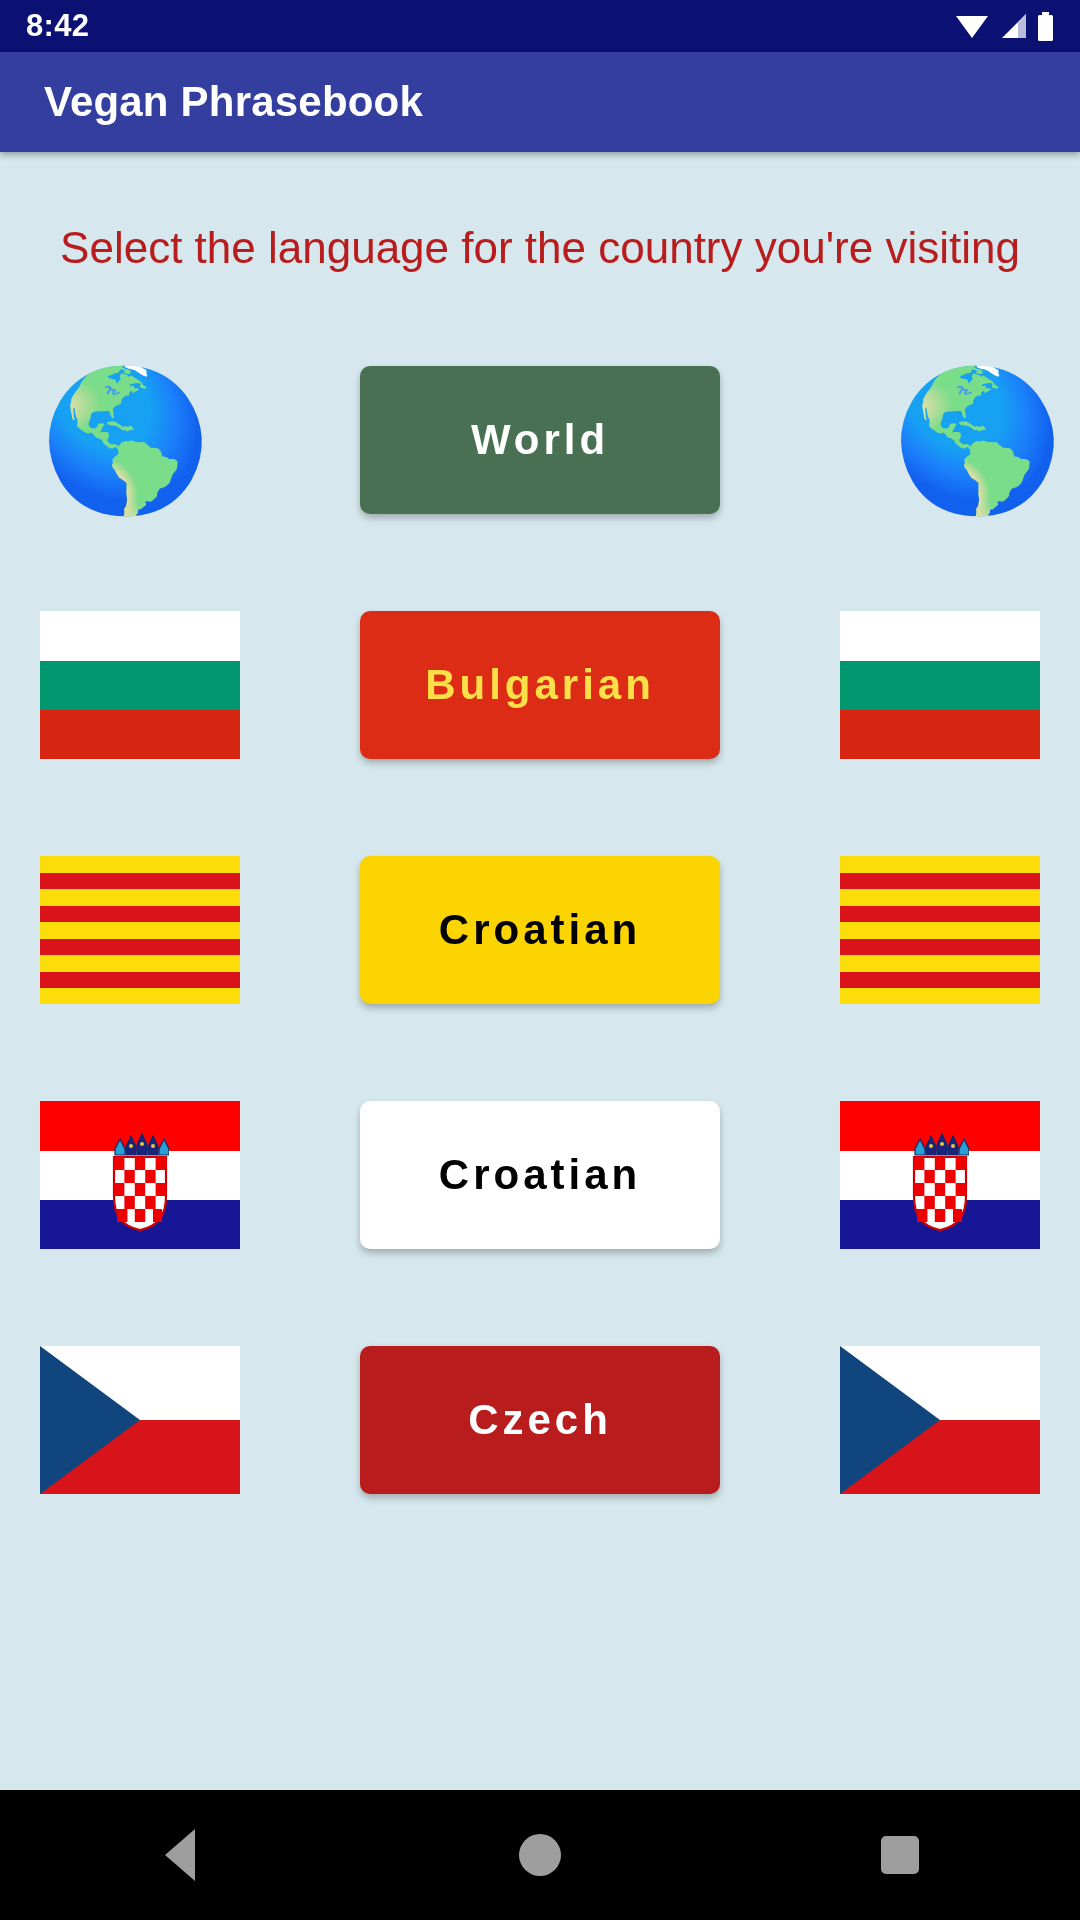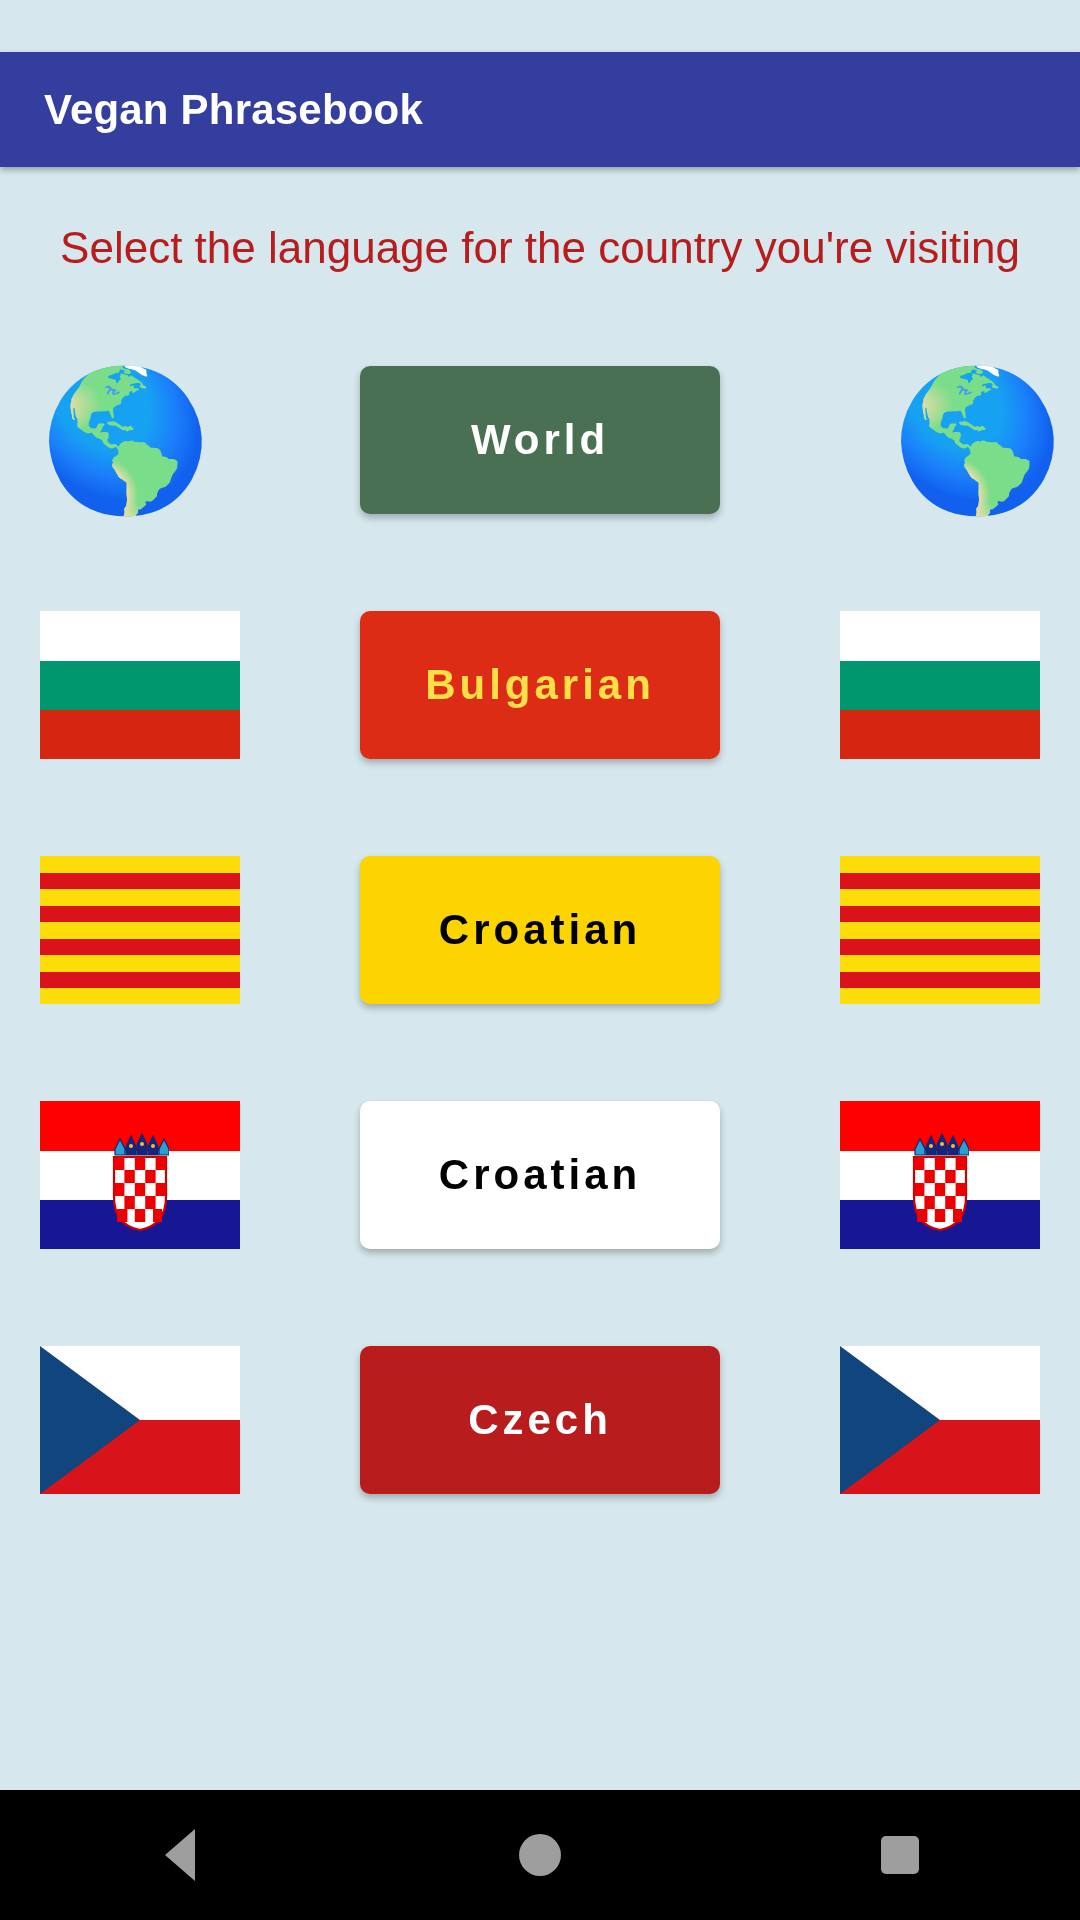--- a/index.html
+++ b/index.html
@@ -15,21 +15,21 @@
   .status-bar {
     position:absolute; top:0; left:0; width:1080px; height:52px;
     background:#0a1172; display:flex; align-items:center;
     justify-content:space-between; padding:0 26px;
   }
   .status-time { color:#ffffff; font-size:31px; font-weight:bold; letter-spacing:.3px; }
   .status-icons { display:flex; align-items:center; gap:9px; }
 
   
   .app-bar {
-    position:absolute; top:52px; left:0; width:1080px; height:115px;
+    position:absolute; top:52px; left:0; width:1080px; height:100px;
     background:#333e9e;
     display:flex; align-items:center; padding-left:44px;
     box-shadow:0 3px 6px rgba(0,0,0,.30);
     z-index:5;
   }
   .app-title { color:#ffffff; font-size:42px; font-weight:bold; letter-spacing:.2px; }
 
   
   .content {
     position:absolute; top:174px; left:0; width:1080px; height:1616px;
@@ -98,20 +98,36 @@
     border-bottom:26px solid transparent; border-right:30px solid #9e9e9e;
   }
   .nav-home { width:42px; height:42px; border-radius:50%; background:#9e9e9e; }
   .nav-recent { width:38px; height:38px; border-radius:5px; background:#9e9e9e; }
 </style>
 </head>
 <body>
 
 <div class="phone">
 
+  <div class="status-bar">
+    <div class="status-time">8:42</div>
+    <div class="status-icons">
+      <svg width="34" height="28" viewBox="0 0 34 28">
+        <path d="M17 4 L33 4 L17 26 L1 4 Z" fill="#ffffff"></path>
+      </svg>
+      <svg width="30" height="28" viewBox="0 0 30 28">
+        <path d="M28 2 L28 26 L4 26 Z" fill="#ffffff"></path>
+        <path d="M28 2 L28 26 L20 26 L20 11 Z" fill="#b9bcdc"></path>
+      </svg>
+      <svg width="17" height="29" viewBox="0 0 17 29">
+        <rect x="5" y="0" width="7" height="3" fill="#ffffff"></rect>
+        <rect x="1" y="3" width="15" height="26" rx="1.5" fill="#ffffff"></rect>
+      </svg>
+    </div>
+  </div>
 
   <div class="app-bar">
     <div class="app-title">Vegan Phrasebook</div>
   </div>
 
   <div class="content">
 
     <div class="prompt">Select the language for the country you're visiting</div>
 
     <div class="rows">

